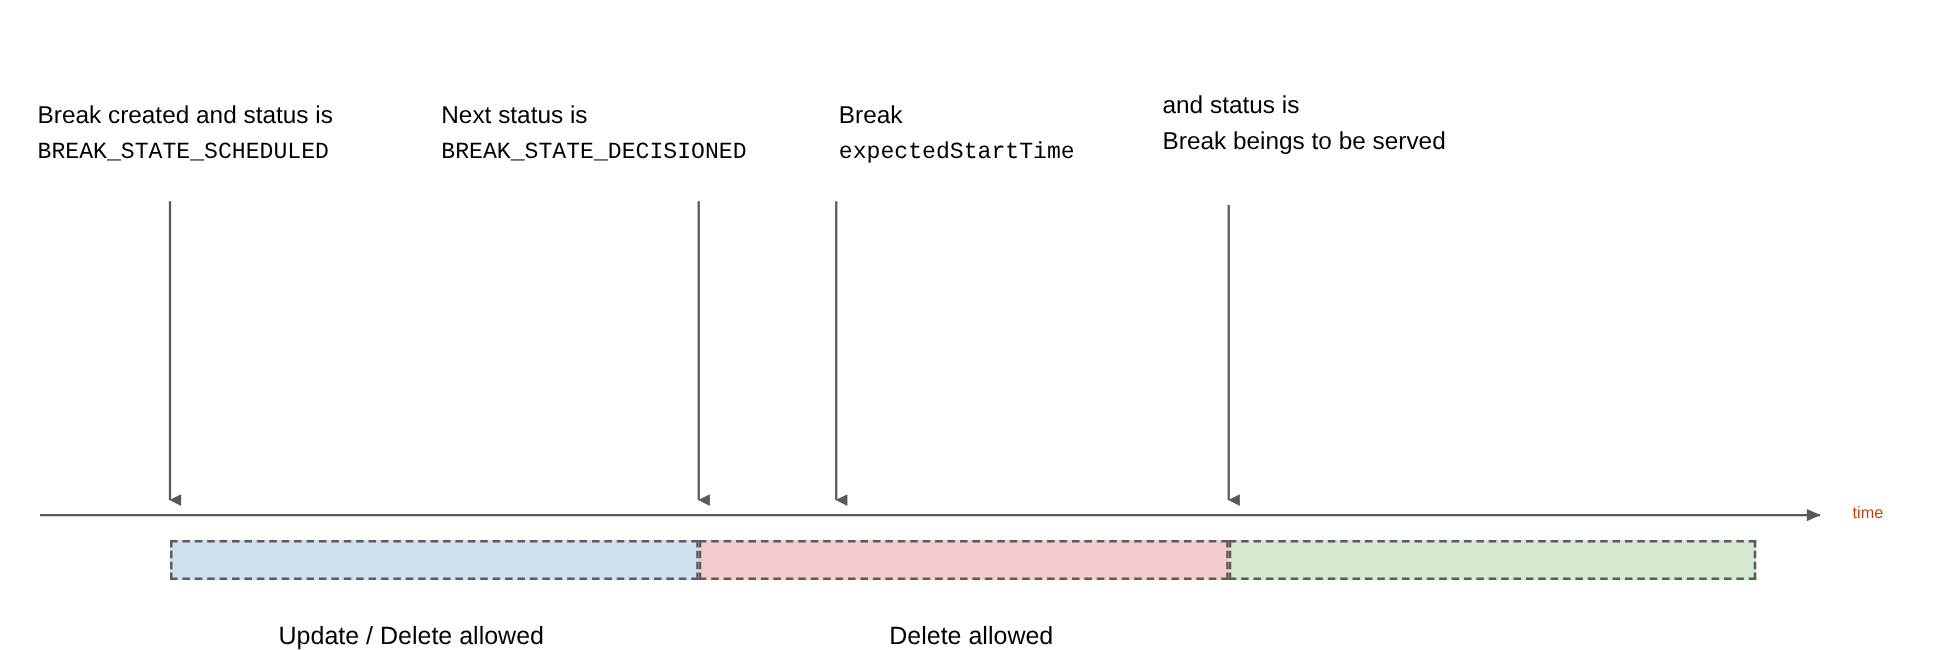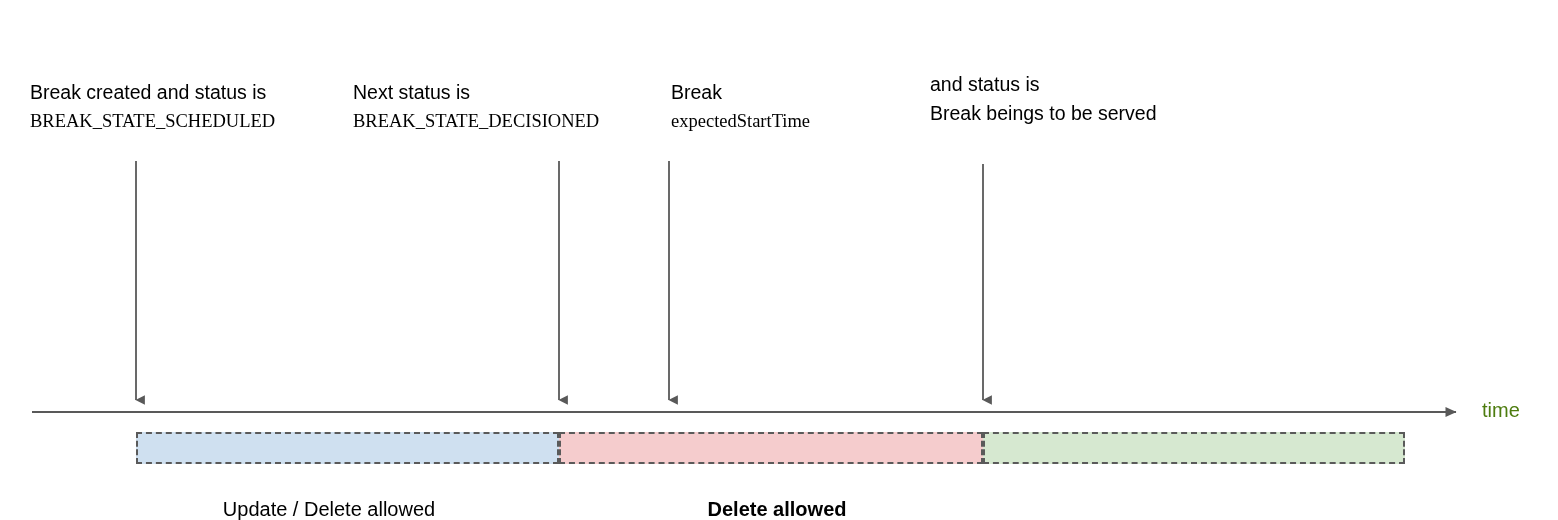--- a/index.html
+++ b/index.html
@@ -23,40 +23,40 @@
     margin-top: 36px;
   }
   .annot {
     position: absolute;
     font-size: 19.5px;
     line-height: 29px;
     color: #000000;
     white-space: pre;
   }
   .annot .mono {
-    font-family: Liberation Serif, serif;
+    font-family: Liberation Mono, monospace;
     font-size: 18.5px;
     letter-spacing: 0px;
   }
   .annot .plain {
     font-family: "Liberation Sans", sans-serif;
   }
   .caption {
     position: absolute;
     font-size: 20px;
     line-height: 24px;
     color: #000000;
     white-space: nowrap;
     transform: translateX(-50%);
   }
   .axis-label {
     position: absolute;
-    font-size: 20px;
+    font-size: 13px;
     line-height: 24px;
-    color: #4d7c0f;
+    color: #c2410c;
     white-space: nowrap;
     text-align: center;
   }
   .phase-box {
     position: absolute;
     top: 396px;
     height: 32px;
     border: 2px dashed #5a5a5a;
     box-sizing: border-box;
   }
@@ -94,17 +94,17 @@
         <line x1="983" y1="128" x2="983" y2="364" stroke="#595959" stroke-width="1.8" marker-end="url(#ah-down)"></line>
       </g>
     <line id="axis-line" x1="32" y1="376" x2="1456" y2="376" stroke="#595959" stroke-width="1.8" marker-end="url(#ah-right)"></line>
   </svg>
 
   <div class="phase-box" id="phase-0" style="left: 136px; width: 423px; background: rgb(207, 224, 240); border-color: rgb(90, 90, 90);"></div>
   <div class="phase-box" id="phase-1" style="left: 559px; width: 424px; background: rgb(245, 204, 205); border-color: rgb(90, 90, 90);"></div>
   <div class="phase-box" id="phase-2" style="left: 983px; width: 422px; background: rgb(214, 232, 208); border-color: rgb(90, 90, 90);"></div>
 
   <div class="caption" id="cap-0" style="left: 329px; top: 461px;">Update / Delete allowed</div>
-  <div class="caption" id="cap-1" style="left: 777px; top: 461px; font-weight: bold;">Delete allowed</div>
+  <div class="caption" id="cap-1" style="left: 777px; top: 461px;">Delete allowed</div>
 
   <div class="axis-label" id="axis-label" style="left: 1482px; top: 362px;">time</div>
 
 </div>
 
 </body></html>

